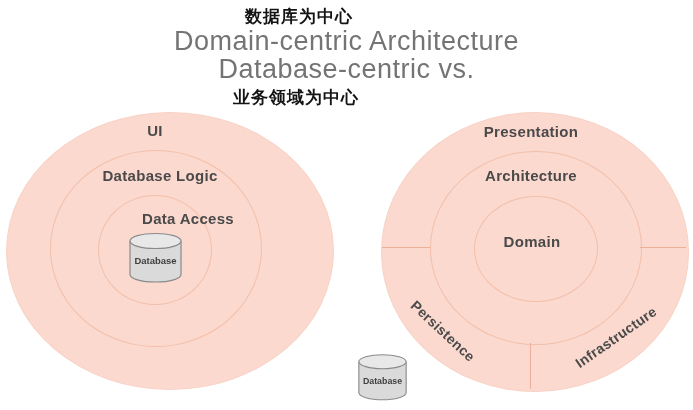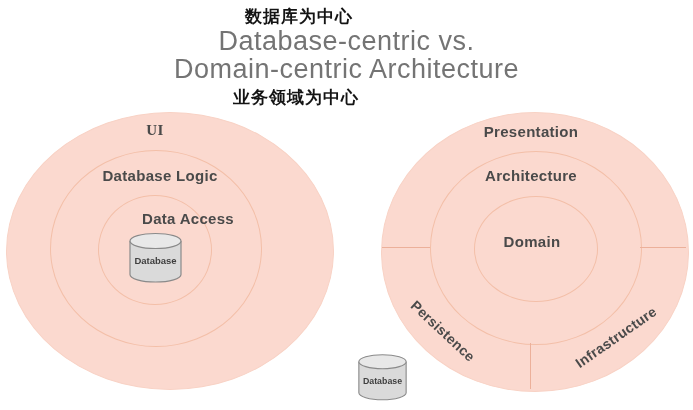--- a/index.html
+++ b/index.html
@@ -44,32 +44,32 @@
   .cyl text{font-family:"Liberation Sans",sans-serif;}
 </style>
 </head>
 <body>
 
 <div id="stage">
 
   <div class="zh-label" style="left:299px;top:5px;">数据库为中心</div>
 
   <div class="main-title">
+    <div>Domain-centric Architecture</div>
     <div>Database-centric vs.</div>
-    <div>Domain-centric Architecture</div>
   </div>
 
   <div class="zh-label" style="left:296px;top:86px;">业务领域为中心</div>
 
   <div>
     <div class="ellipse outer-ellipse" style="left:6px;top:112px;width:326px;height:276px;"></div>
     <div class="ellipse ring-line" style="left:50px;top:150px;width:210px;height:195px;"></div>
     <div class="ellipse ring-line" style="left:98px;top:195px;width:112px;height:108px;"></div>
 
-    <div class="ring-label" style="left:155px;top:122px;font-family:Liberation Serif, serif;">UI</div>
+    <div class="ring-label" style="left:155px;top:122px;">UI</div>
     <div class="ring-label" style="left:160px;top:167px;">Database Logic</div>
     <div class="ring-label" style="left:150px;top:210px;margin-left:38px;">Data Access</div>
 
     <svg class="cyl" style="left:128px;top:232px;" width="55" height="52" viewBox="0 0 55 52">
       <path d="M2 9 L2 42.5 A 25.5 7.5 0 0 0 53 42.5 L53 9" fill="#dadada" stroke="#8a8a8a" stroke-width="1.2"></path>
       <ellipse cx="27.5" cy="9" rx="25.5" ry="7.5" fill="#e8e8e8" stroke="#8a8a8a" stroke-width="1.2"></ellipse>
       <text x="27.5" y="32" text-anchor="middle" font-size="9.5" font-weight="700" fill="#3f3f3f">Database</text>
     </svg>
   </div>
 

